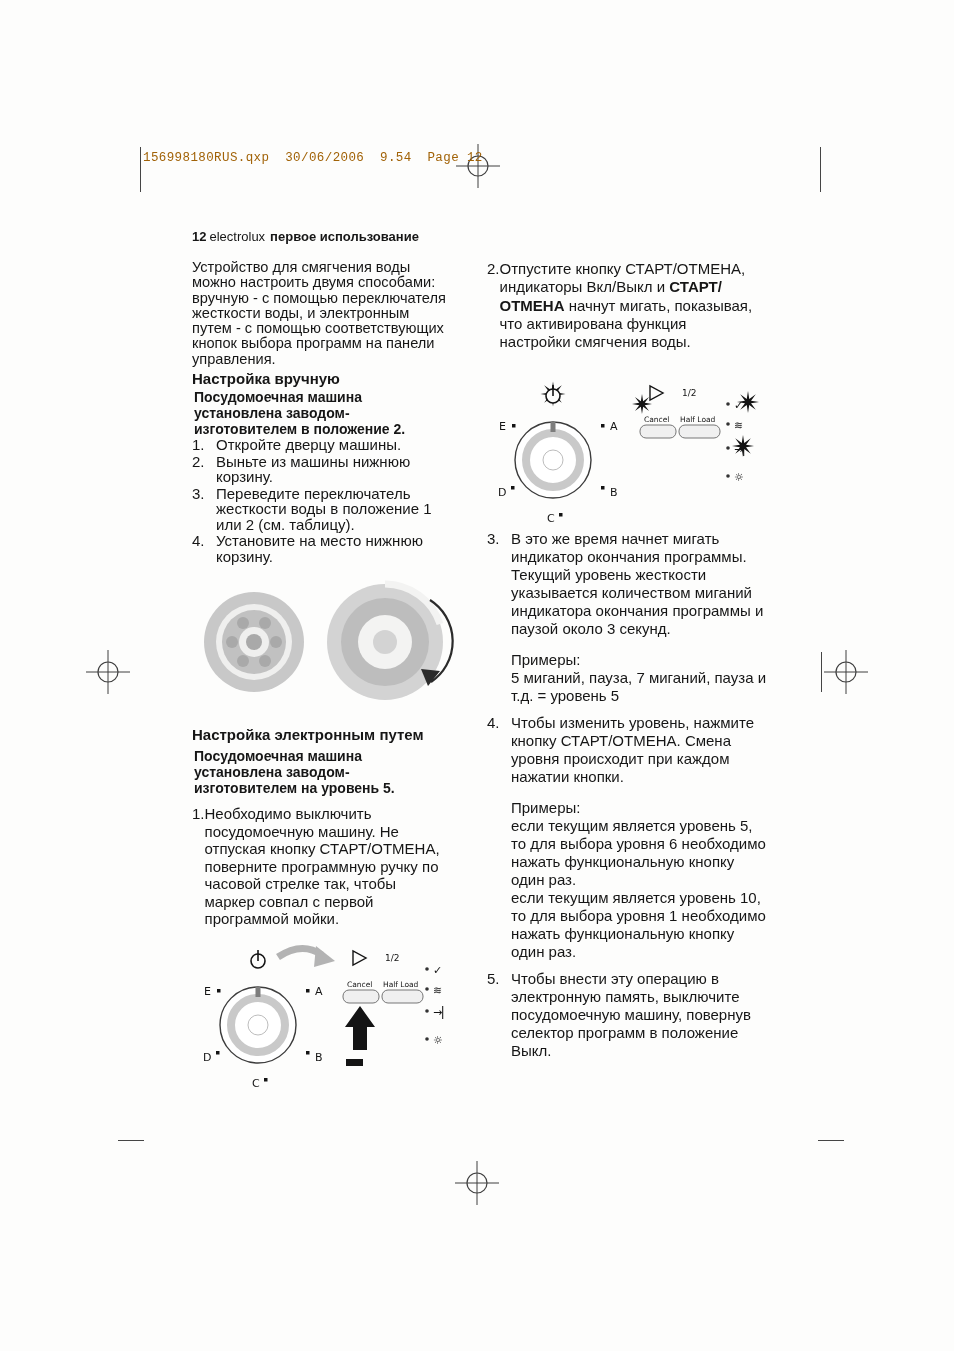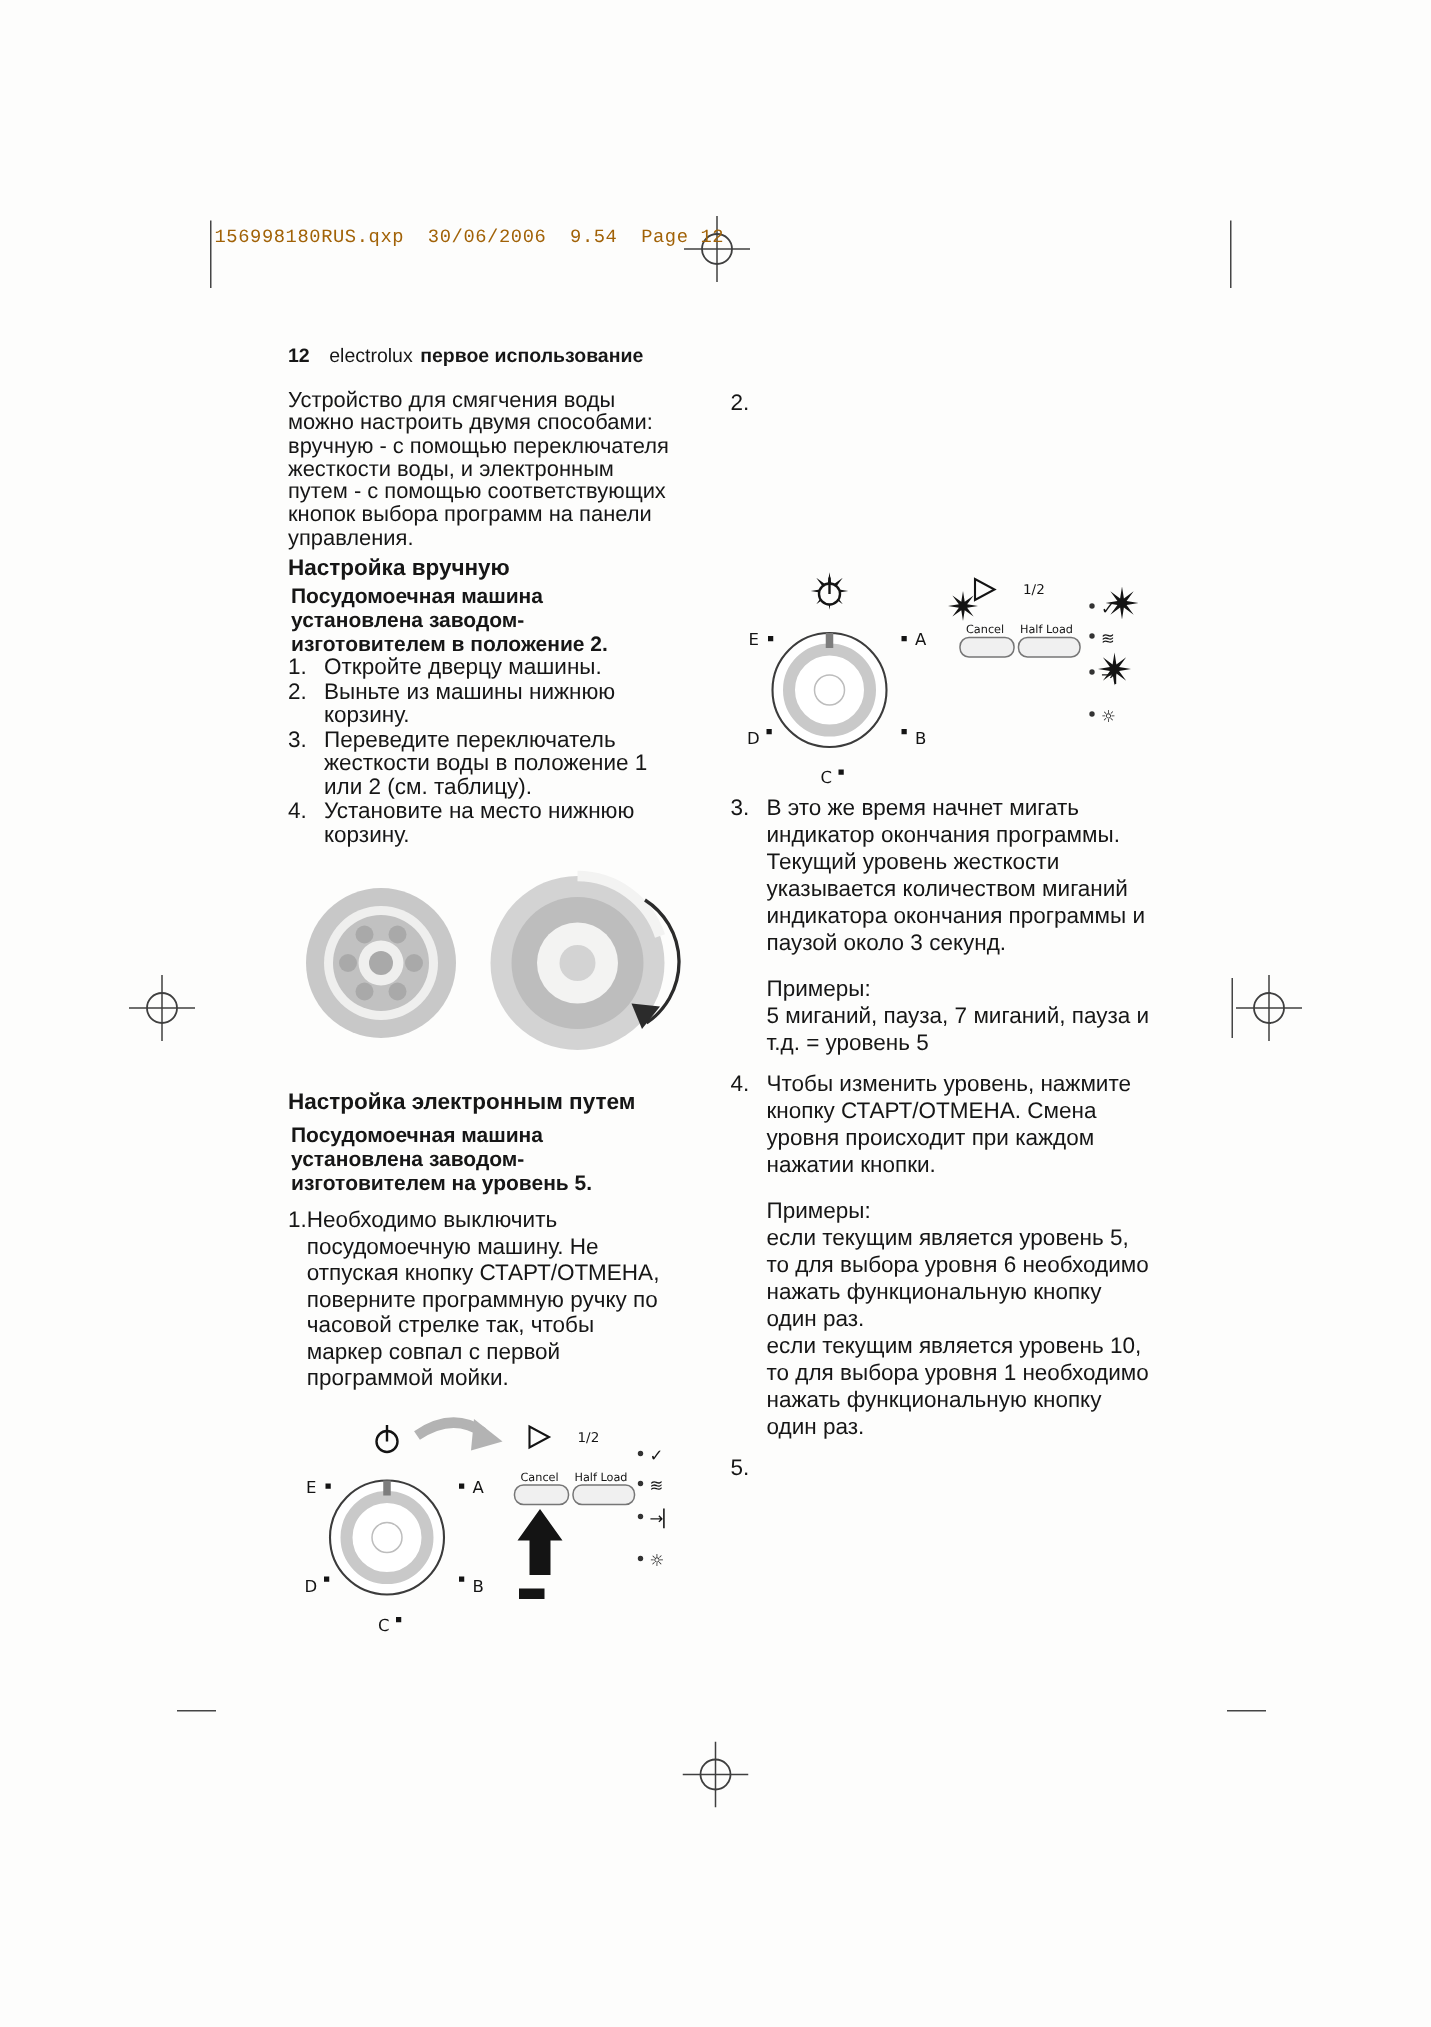--- a/index.html
+++ b/index.html
@@ -6,21 +6,21 @@
   body{width:954px;height:1351px;position:relative;background:#fdfdfc;
        font-family:"Liberation Sans",sans-serif;color:#161616;overflow:hidden}
   .b{font-weight:bold}
   .vline{position:absolute;width:1px;background:#454545}
   .hline{position:absolute;height:1px;background:#454545}
   .reg{position:absolute}
   .print-info{position:absolute;left:143px;top:151px;white-space:pre;
               font-family:"Liberation Mono","DejaVu Sans Mono",monospace;
               font-size:12.5px;color:#a16207;letter-spacing:.4px}
   .header{position:absolute;left:192px;top:229px;font-size:13px}
-  .header .brand{margin:0 5px 0 13px;font-weight:normal}
+  .header .brand{margin:0 5px 0 3px;font-weight:normal}
   .intro{position:absolute;left:192px;top:260px;width:256px;
          font-size:14.6px;line-height:15.3px}
   .h1{position:absolute;font-weight:bold;font-size:15px}
   .sub{position:absolute;font-weight:bold;font-size:14px;line-height:16.2px;width:242px}
   .steps{position:absolute}
   .step{display:flex}
   .step .num{width:24px;flex:none}
   .manual-steps .step{line-height:15.5px;margin-bottom:1px}
   .manual-steps .txt{width:232px}
   .elec-step{position:absolute;left:192px;top:805px;width:268px;
@@ -176,20 +176,21 @@
   <circle cx="237" cy="46" r="1.8" fill="#333"></circle>
   <text class="ic" x="243" y="51">≋</text>
   <circle cx="237" cy="68" r="1.8" fill="#333"></circle>
   <text class="ic" x="243" y="73">→▏</text>
   <circle cx="237" cy="96" r="1.8" fill="#333"></circle>
   <text class="ic" x="243" y="101">☼</text>
 </svg>
 
 <div class="step2">
   <span class="num">2.</span>
+  <span class="txt"><span>Отпустите кнопку СТАРТ/ОТМЕНА, индикаторы Вкл/Выкл и </span><span class="b">СТАРТ/ОТМЕНА</span><span> начнут мигать, показывая, что активирована функция настройки смягчения воды.</span></span>
 </div>
 
 <svg class="panel" width="300" height="150" style="left:487px;top:378px">
   <use href="#burst8" transform="translate(66,16) scale(1.25)"></use>
   <g>
     <circle cx="66" cy="18" r="7" fill="#fdfdfc" stroke="#141414" stroke-width="1.6"></circle>
     <line x1="66" y1="7" x2="66" y2="18" stroke="#141414" stroke-width="1.6"></line>
   </g>
   <g>
     <circle cx="66" cy="82" r="38" fill="#ffffff" stroke="#3c3c3c" stroke-width="1.4"></circle>
@@ -239,14 +240,15 @@
     <span class="num">4.</span>
     <div class="txt">
       <div>Чтобы изменить уровень, нажмите кнопку СТАРТ/ОТМЕНА. Смена уровня происходит при каждом нажатии кнопки.</div>
       <div class="exlabel">Примеры:</div>
       <div>если текущим является уровень 5, то для выбора уровня 6 необходимо нажать функциональную кнопку один раз.</div>
       <div>если текущим является уровень 10, то для выбора уровня 1 необходимо нажать функциональную кнопку один раз.</div>
     </div>
   </div>
   <div class="step">
     <span class="num">5.</span>
+    <div class="txt">Чтобы внести эту операцию в электронную память, выключите посудомоечную машину, повернув селектор программ в положение Выкл.</div>
   </div>
 </div>
 
 </body></html>

